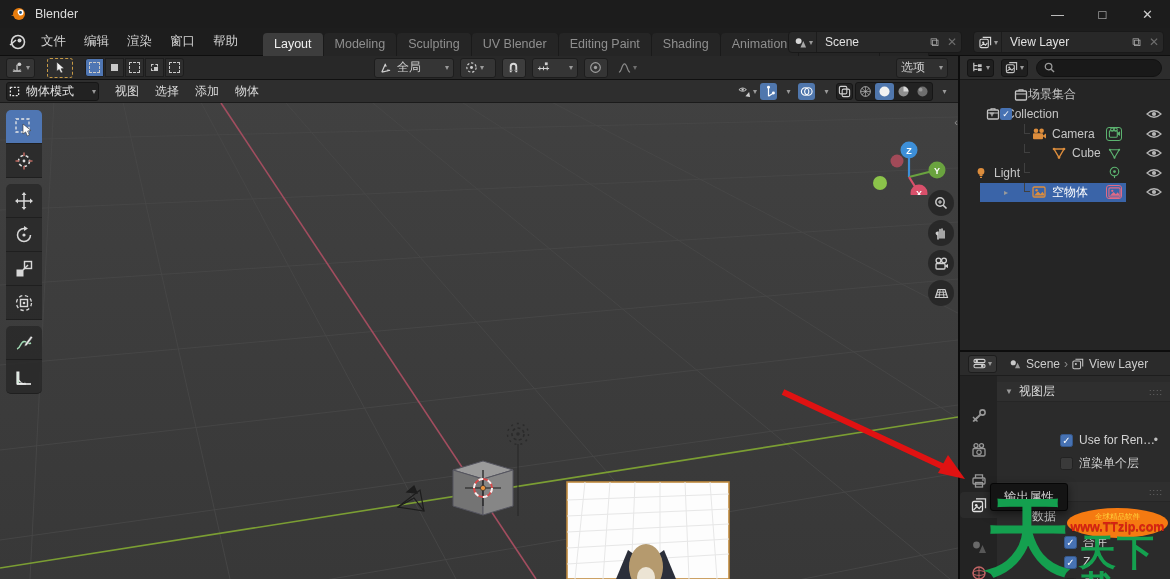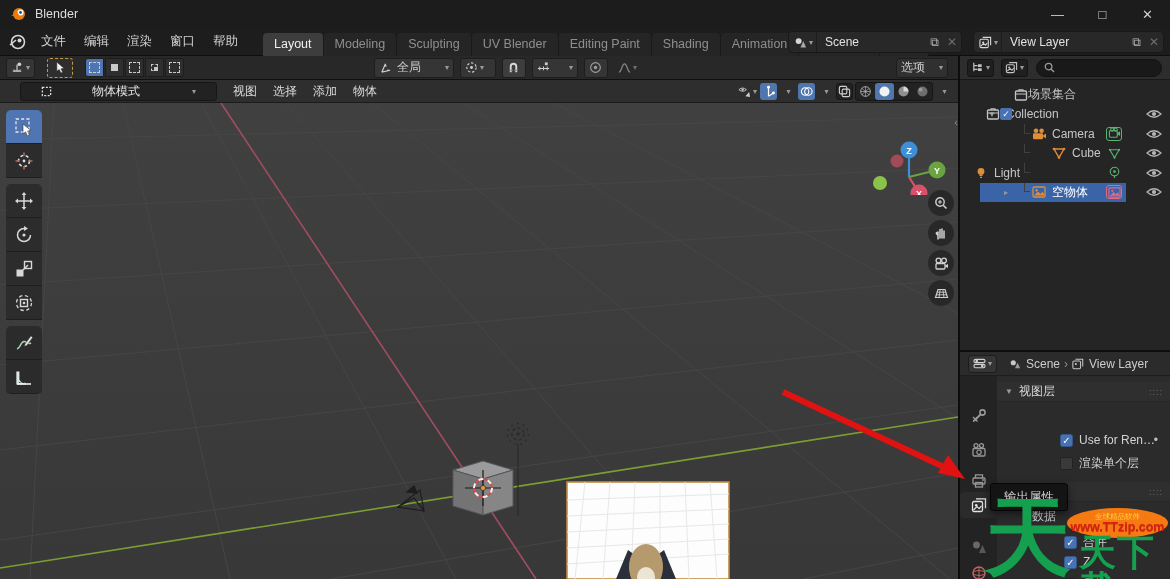--- a/index.html
+++ b/index.html
@@ -39,21 +39,21 @@
   .sm-btn{width:19px;height:19px;background:#2e2e2e;border:1px solid #1d1d1d;display:flex;align-items:center;justify-content:center;}
   .sm-btn:first-child{border-radius:3px 0 0 3px;}
   .sm-btn:last-child{border-radius:0 3px 3px 0;}
   .sm-btn.on{background:#4f76b3;}
   .sm-glyph{width:11px;height:11px;border:1px dashed #c9c9c9;}
   .sm-fill{width:7px;height:7px;background:#c9c9c9;}
 
   
   .viewport{position:absolute;left:0;top:80px;width:958px;height:499px;background:linear-gradient(#414141,#383838);overflow:hidden;}
   .vp-header{position:absolute;left:0;top:0;width:100%;height:23px;background:#2e2e2e;border-bottom:1px solid #1b1b1b;display:flex;align-items:center;z-index:5;}
-  .mode-box{height:19px;margin-left:20px;background:#222;border:1px solid #161616;border-radius:3px;display:flex;align-items:center;padding:0 20px;color:#e0e0e0;gap:34px;}
+  .mode-box{height:19px;margin-left:6px;background:#222;border:1px solid #161616;border-radius:3px;display:flex;align-items:center;padding:0 2px;color:#e0e0e0;}
   .vp-menu{padding:2px 8px;color:#dcdcdc;}
   .vp-right{position:absolute;right:6px;top:2px;height:19px;display:flex;align-items:center;gap:2px;}
   .hbtn{height:17px;min-width:17px;border-radius:3px;display:flex;align-items:center;justify-content:center;color:#cfcfcf;padding:0 1px;}
   .hbtn.blue{background:#5077ad;}
   .shading-grp{display:flex;background:#222;border-radius:3px;border:1px solid #161616;}
   .sh-btn{width:19px;height:17px;display:flex;align-items:center;justify-content:center;border-radius:3px;}
   .sh-btn.on{background:#5077ad;}
   .overlay-text{position:absolute;left:63px;top:32px;z-index:4;color:#d8d8d8;text-shadow:0 1px 2px rgba(0,0,0,.6);}
   .overlay-text .l1{font-size:12.5px;}
   .overlay-text .l2{font-size:12px;margin-top:4px;color:#d0d0d0;}

